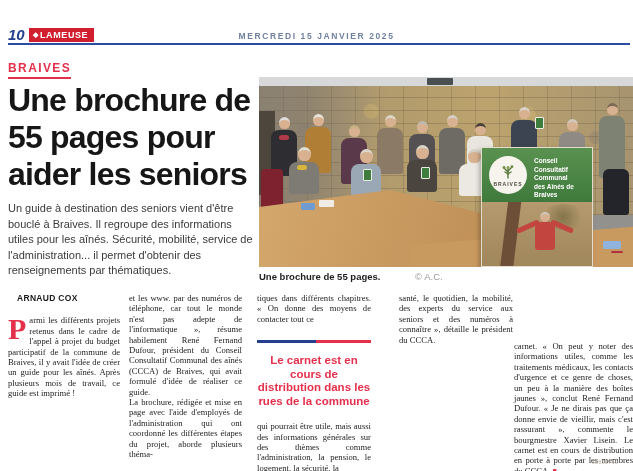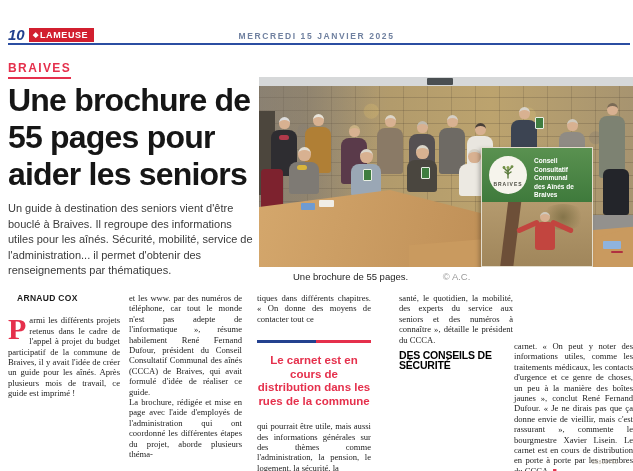--- a/index.html
+++ b/index.html
@@ -77,21 +77,21 @@
   .banner-bottom { position:relative; width:100%; height:64px; background:linear-gradient(#b49a6e,#a0865b); overflow:hidden; }
   .trunk { position:absolute; left:22px; top:-4px; width:13px; height:76px; background:#6d4f38; transform:rotate(7deg); }
   .leafage { position:absolute; right:6px; top:2px; width:46px; height:26px; border-radius:50%;
     background:radial-gradient(circle, rgba(122,108,66,.8), rgba(122,108,66,0) 70%); }
   .red-man-head { position:absolute; left:58px; top:10px; width:10px; height:10px; border-radius:50%;
     background:#d7b090; border-top:2px solid #cfc9bd; }
   .red-man-body { position:absolute; left:53px; top:20px; width:20px; height:28px; border-radius:6px 6px 3px 3px; background:#c2453f; }
   .red-arm { position:absolute; width:24px; height:5px; background:#c2453f; border-radius:3px; }
 
   .caption { position:absolute; left:259px; top:271px; width:374px; font-size:9.5px; color:#1e1e1e; }
-  .caption b { font-weight:normal;margin-left:34px; }
+  .caption b { font-weight:bold; }
   .caption .credit { color:#9a9a9a; font-weight:normal;margin-left:32px; }
 
   
   .col { position:absolute; top:293px; font-family:"Liberation Serif", serif;
     font-size:8.6px; line-height:10.4px; text-align:justify; color:#1c1c1c; }
   .col p { margin:0; }
   .byline { font-family:"Liberation Sans", sans-serif; font-size:8.5px; font-weight:bold;
     letter-spacing:.3px; color:#1a1a1a; margin-bottom:12px;margin-left:9px; }
   .dropcap { float:left; font-family:"Liberation Serif", serif; font-size:30px; line-height:24px;
     font-weight:bold; color:#e5304c; padding:2px 3px 0 0; }
@@ -254,21 +254,20 @@
 
   <div class="col" style="left:257px;width:114px;">
     <p>tiques dans différents chapitres. « On donne des moyens de contacter tout ce</p>
     <div class="pq-rule"></div>
     <div class="pull-quote">Le carnet est en cours de distribution dans les rues de la commune</div>
     <p class="after-quote">qui pourrait être utile, mais aussi des informations générales sur des thèmes comme l'administration, la pension, le logement, la sécurité, la</p>
   </div>
 
   <div class="col" style="left:399px;width:114px;">
     <p>santé, le quotidien, la mobilité, des experts du service aux seniors et des numéros à connaître », détaille le président du CCCA.</p>
-    <div class="subhead">DES CONSEILS DE SÉCURITÉ</div>
   </div>
 
   <div class="col" style="left:514px;width:119px;margin-top:48px;">
     <p><span>carnet. « On peut y noter des informations utiles, comme les traitements médicaux, les contacts d'urgence et ce genre de choses, un peu à la manière des boîtes jaunes », conclut René Fernand Dufour. « Je ne dirais pas que ça donne envie de vieillir, mais c'est rassurant », commente le bourgmestre Xavier Lisein. Le carnet est en cours de distribution en porte à porte par les membres du CCCA. </span><span class="endmark">■</span></p>
   </div>
 
   <div class="ref-code">35801760</div>
 </div>
 
 </body></html>

